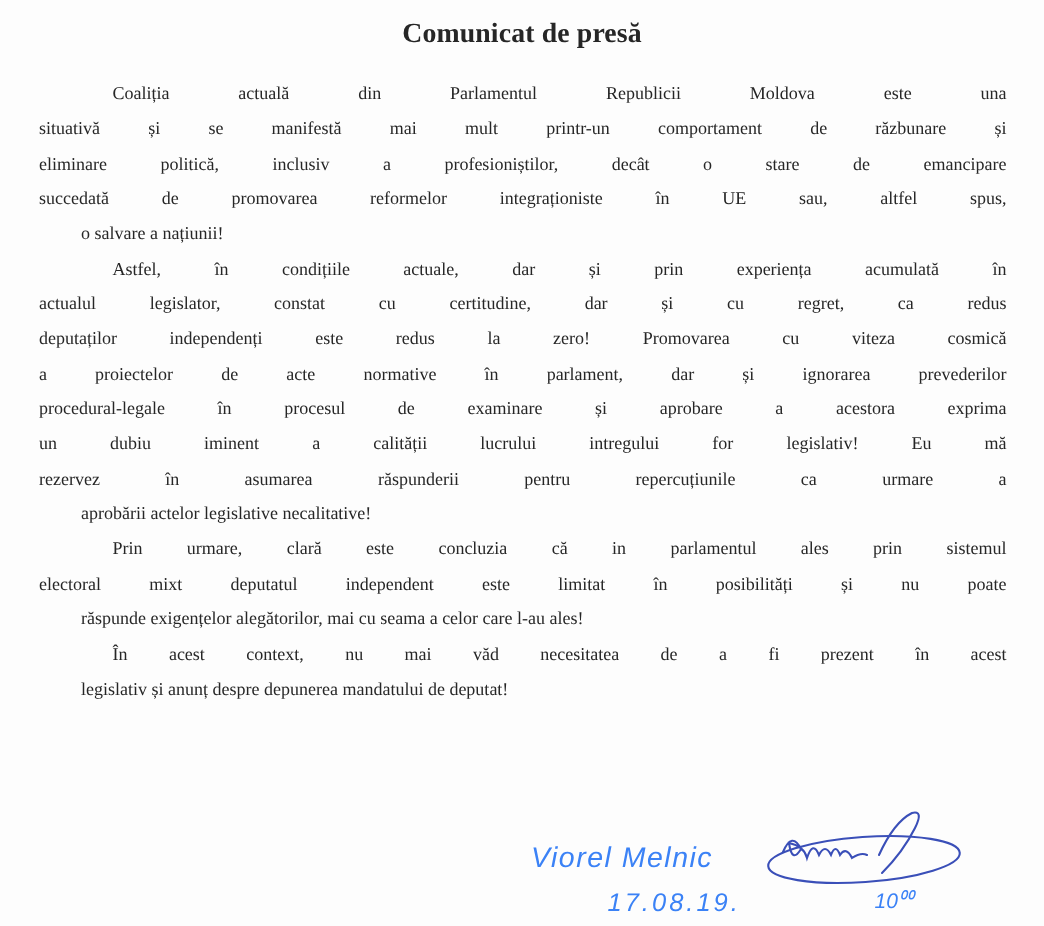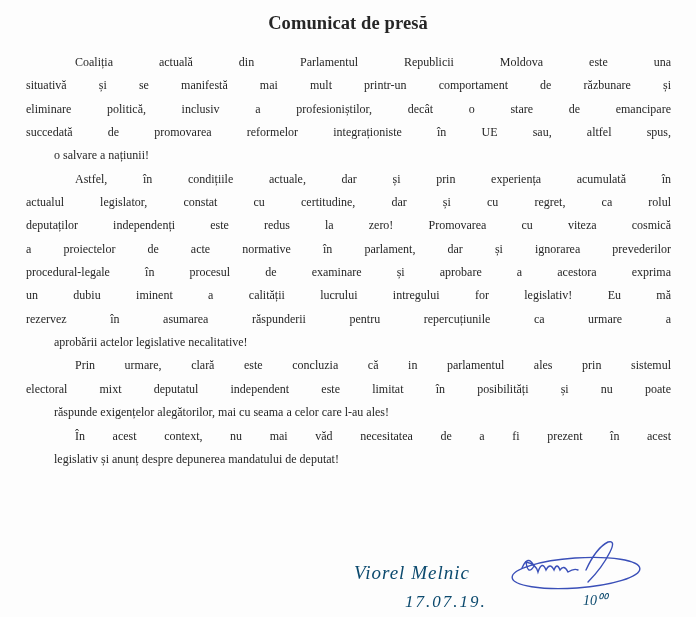--- a/index.html
+++ b/index.html
@@ -22,63 +22,63 @@
     }
     .para { margin: 0; text-align: justify; text-align-last: left; }
     .line { display: block; white-space: nowrap; text-align: justify; text-align-last: justify; }
     .line.last { text-align-last: left; margin-left: 28px; }
     .indent { padding-left: 49px; }
     .sig {
       position: absolute; left: 0; top: 0; width: 696px; height: 617px;
       pointer-events: none;
     }
     .sig-text {
-      position: absolute; color: #0c4a6e;
-      font-family: Liberation Serif, serif; font-style: italic;
+      position: absolute; color: #3b82f6;
+      font-family: Liberation Sans, sans-serif; font-style: italic;
       font-weight: normal;
     }
   </style>
 </head>
 <body>
 
 <div class="page">
   <div class="title">Comunicat de presă</div>
 
   <div class="body">
     <div class="para">
       <span class="line indent">Coaliția actuală din Parlamentul Republicii Moldova este una</span>
       <span class="line">situativă și se manifestă mai mult printr-un comportament de răzbunare și</span>
       <span class="line">eliminare politică, inclusiv a profesioniștilor, decât o stare de emancipare</span>
       <span class="line">succedată de promovarea reformelor integraționiste în UE sau, altfel spus,</span>
       <span class="line last">o salvare a națiunii!</span>
     </div>
     <div class="para">
       <span class="line indent">Astfel, în condițiile actuale, dar și prin experiența acumulată în</span>
-      <span class="line">actualul legislator, constat cu certitudine, dar și cu regret, ca rolul</span>
+      <span class="line">actualul legislator, constat cu certitudine, dar și cu regret, ca redus</span>
       <span class="line">deputaților independenți este redus la zero! Promovarea cu viteza cosmică</span>
       <span class="line">a proiectelor de acte normative în parlament, dar și ignorarea prevederilor</span>
       <span class="line">procedural-legale în procesul de examinare și aprobare a acestora exprima</span>
       <span class="line">un dubiu iminent a calității lucrului intregului for legislativ! Eu mă</span>
       <span class="line">rezervez în asumarea răspunderii pentru repercuțiunile ca urmare a</span>
       <span class="line last">aprobării actelor legislative necalitative!</span>
     </div>
     <div class="para">
       <span class="line indent">Prin urmare, clară este concluzia că in parlamentul ales prin sistemul</span>
       <span class="line">electoral mixt deputatul independent este limitat în posibilități și nu poate</span>
       <span class="line last">răspunde exigențelor alegătorilor, mai cu seama a celor care l-au ales!</span>
     </div>
     <div class="para">
       <span class="line indent">În acest context, nu mai văd necesitatea de a fi prezent în acest</span>
       <span class="line last">legislativ și anunț despre depunerea mandatului de deputat!</span>
     </div>
   </div>
 
   <div class="sig">
     <span class="sig-text" style="left:354px; top:562px; font-size:19px; letter-spacing:1px;">Viorel Melnic</span>
-    <span class="sig-text" style="left:405px; top:592px; font-size:17px; letter-spacing:2px;">17.07.19.</span>
+    <span class="sig-text" style="left:405px; top:592px; font-size:17px; letter-spacing:2px;">17.08.19.</span>
     <span class="sig-text" style="left:583px; top:590px; font-size:14px;">10⁰⁰</span>
     <svg style="position:absolute; left:508px; top:540px;" width="150" height="56" viewBox="0 0 150 56">
       <g fill="none" stroke="#3a4fb8" stroke-width="1.4" stroke-linecap="round">
         <ellipse cx="68" cy="33" rx="64" ry="15" transform="rotate(-4 68 33)"></ellipse>
         <path d="M14 28 q6 -14 12 -2 q-6 10 -8 -4 q10 2 12 10 q4 -12 8 -2 q4 -8 8 0 q3 -8 6 0 q4 -6 8 2 q6 -4 10 -2"></path>
         <path d="M78 30 q10 -22 22 -28 q8 -2 2 10 q-8 16 -22 30"></path>
       </g>
     </svg>
   </div>
 </div>

